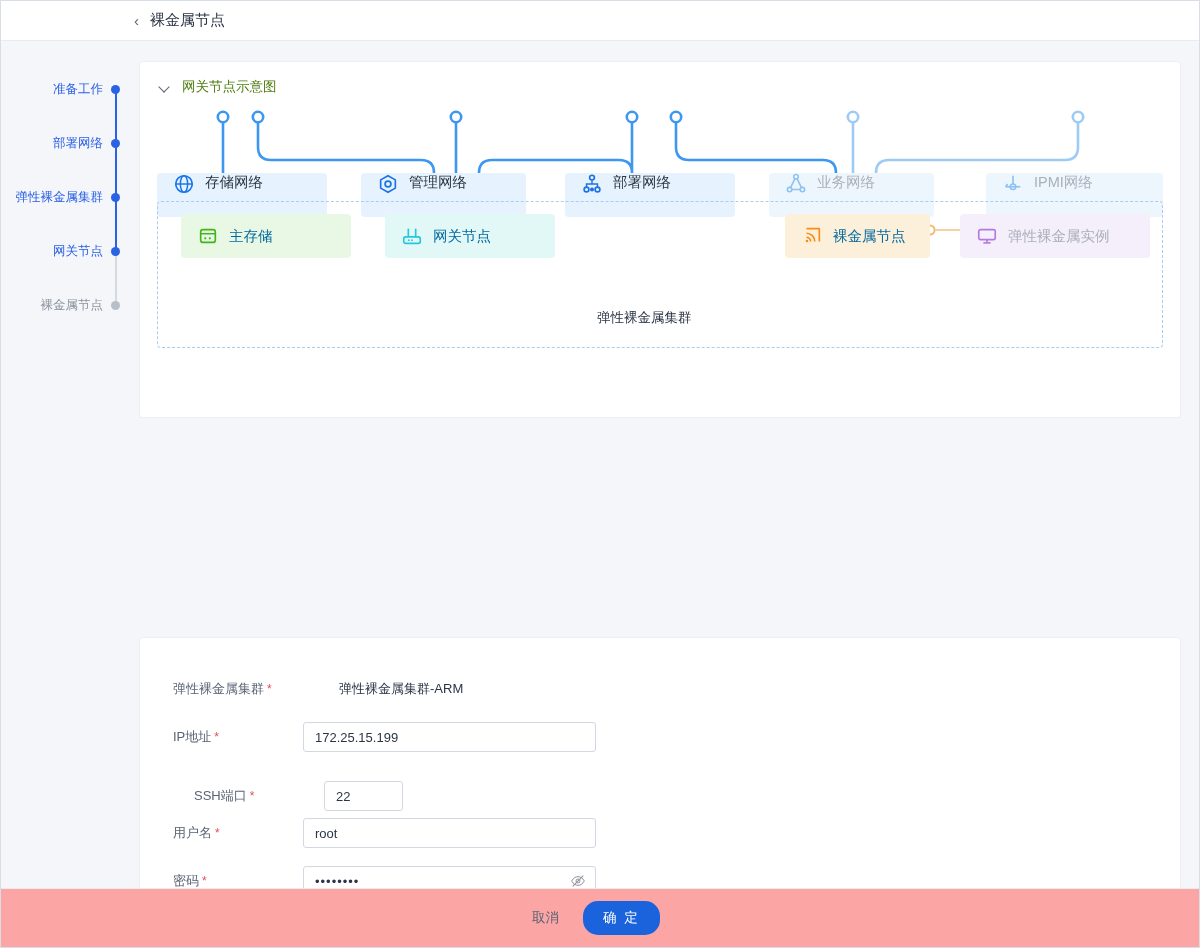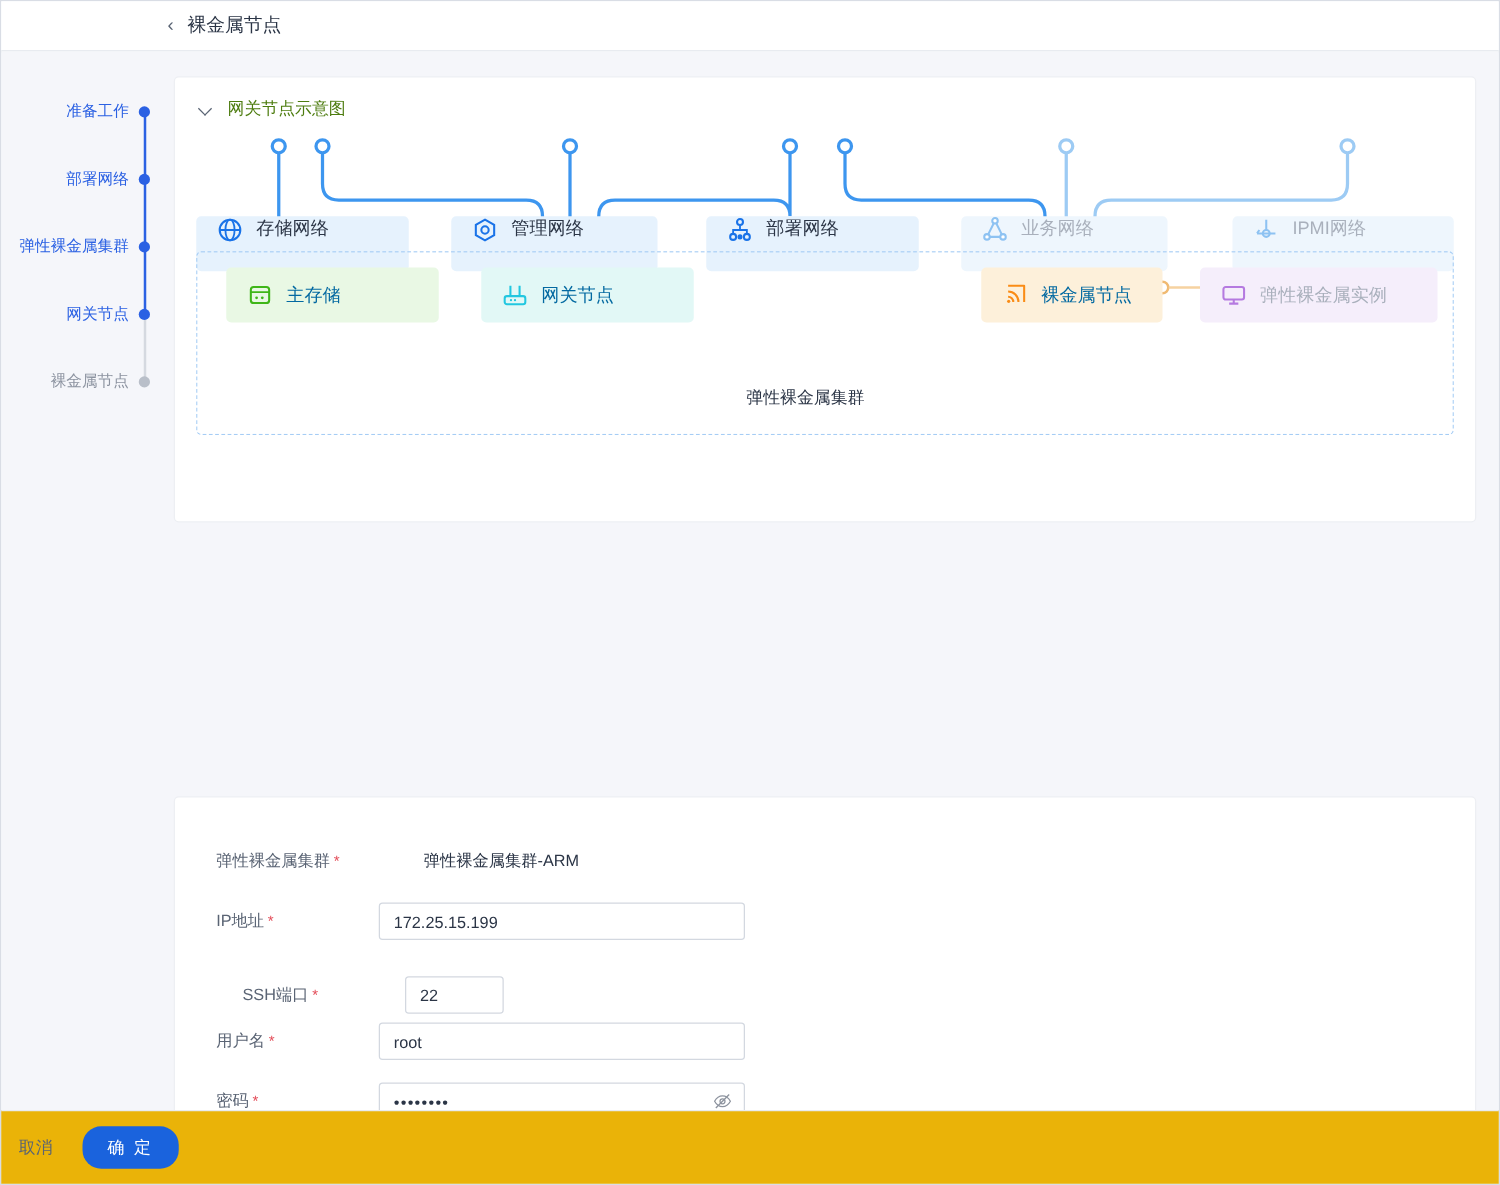--- a/index.html
+++ b/index.html
@@ -198,23 +198,23 @@
   .eye {
     position: absolute; right: 10px; top: 7px;
     width: 16px; height: 16px;
     cursor: pointer;
   }
 
   
   .footer {
     position: absolute; left: 0; bottom: 0;
     width: 1198px; height: 59px;
-    background: #eab308;
+    background: #fca5a5;
     border-top: 1px solid #e8ebf0;
-    display: flex; align-items: center; justify-content: flex-start;
+    display: flex; align-items: center; justify-content: center;
     padding-right: 22px;
   }
   .btn-cancel {
     font-size: 13.5px; color: #5a6474;
     background: none; border: none;
     padding: 7px 14px;
     cursor: pointer;
     font-family: inherit;
     margin-right: 10px;
   }

